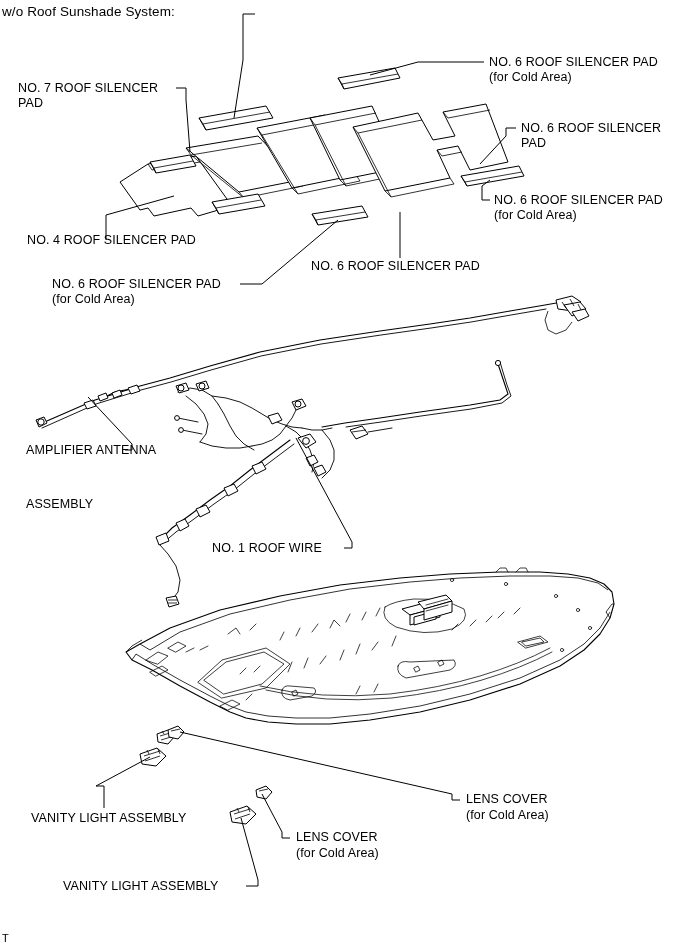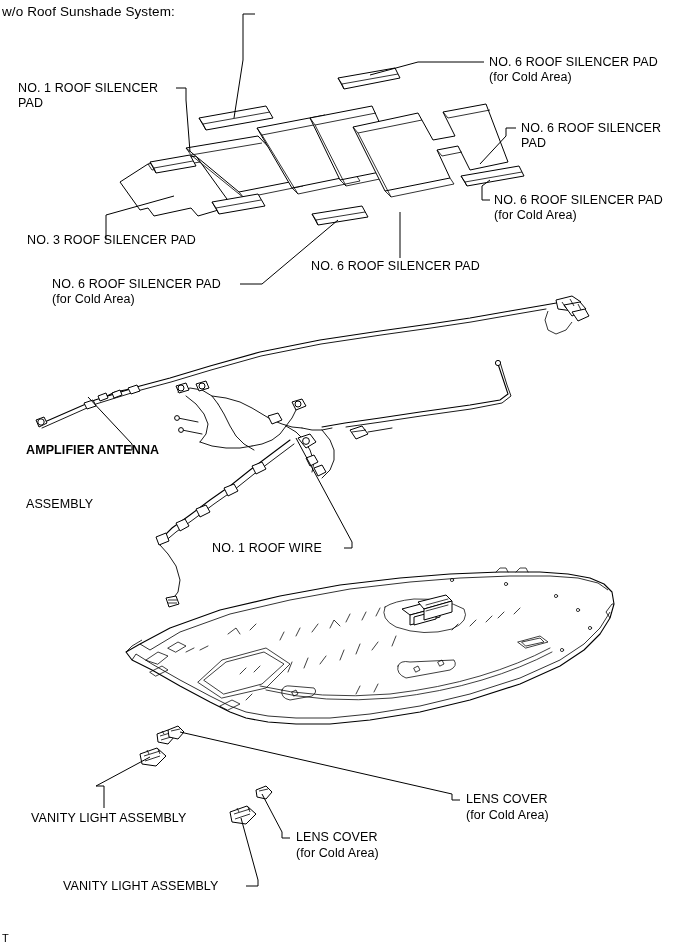--- a/index.html
+++ b/index.html
@@ -282,37 +282,37 @@
       <path class="ln" d="M246,886 L258,886 L258,880 L241,818"></path>
     </g>
   </svg>
 
   <div class="lbl lbl-title" style="left:2px; top:4px;">w/o Roof Sunshade System:</div>
 
 
   <div class="lbl" style="left:489px; top:55px;">NO. 6 ROOF SILENCER PAD</div>
   <div class="lbl" style="left:489px; top:70px;">(for Cold Area)</div>
 
-  <div class="lbl" style="left:18px; top:81px;">NO. 1 ROOF SILENCER</div>
+  <div class="lbl" style="left:18px; top:81px;">NO. 7 ROOF SILENCER</div>
   <div class="lbl" style="left:18px; top:96px;">PAD</div>
 
   <div class="lbl" style="left:521px; top:121px;">NO. 6 ROOF SILENCER</div>
   <div class="lbl" style="left:521px; top:136px;">PAD</div>
 
   <div class="lbl" style="left:494px; top:193px;">NO. 6 ROOF SILENCER PAD</div>
   <div class="lbl" style="left:494px; top:208px;">(for Cold Area)</div>
 
-  <div class="lbl" style="left:27px; top:233px;">NO. 3 ROOF SILENCER PAD</div>
+  <div class="lbl" style="left:27px; top:233px;">NO. 4 ROOF SILENCER PAD</div>
 
   <div class="lbl" style="left:52px; top:277px;">NO. 6 ROOF SILENCER PAD</div>
   <div class="lbl" style="left:52px; top:292px;">(for Cold Area)</div>
 
   <div class="lbl" style="left:311px; top:259px;">NO. 6 ROOF SILENCER PAD</div>
 
-  <div class="lbl" style="left:26px; top:443px;font-weight:bold;">AMPLIFIER ANTENNA</div>
+  <div class="lbl" style="left:26px; top:443px;">AMPLIFIER ANTENNA</div>
   <div class="lbl" style="left:26px; top:458px;margin-top:39px;">ASSEMBLY</div>
 
   <div class="lbl" style="left:212px; top:541px;">NO. 1 ROOF WIRE</div>
 
   <div class="lbl" style="left:466px; top:792px;">LENS COVER</div>
   <div class="lbl" style="left:466px; top:808px;">(for Cold Area)</div>
 
   <div class="lbl" style="left:296px; top:830px;">LENS COVER</div>
   <div class="lbl" style="left:296px; top:846px;">(for Cold Area)</div>
 

